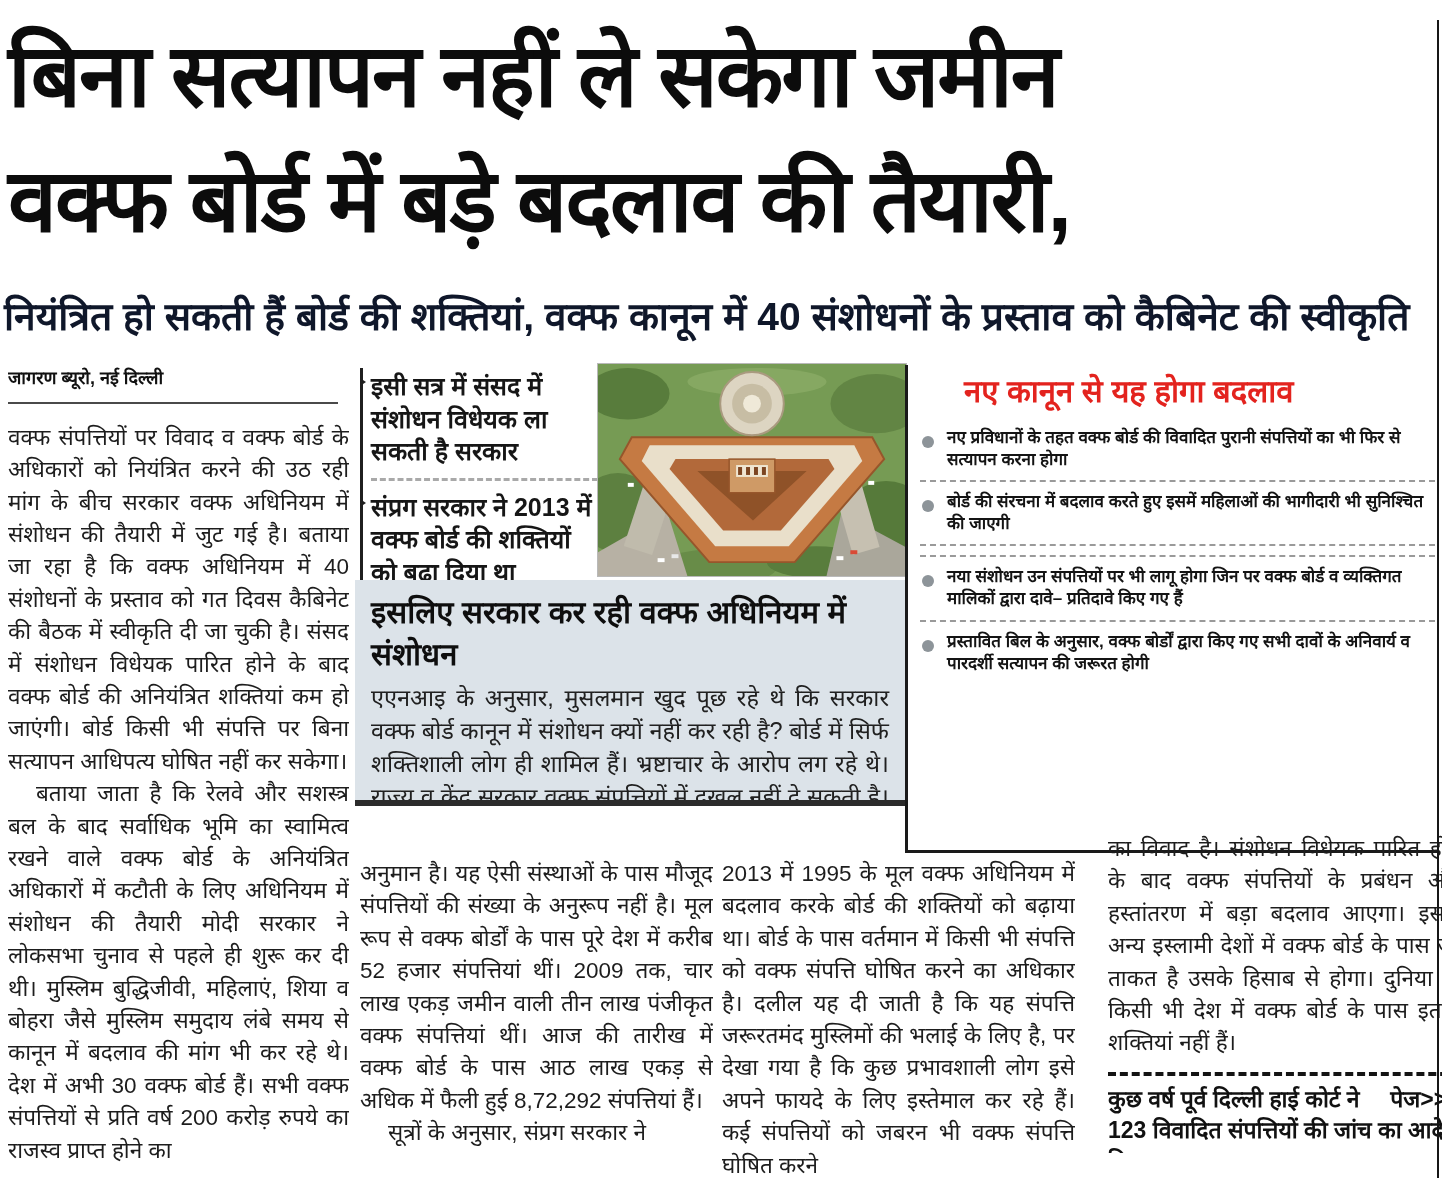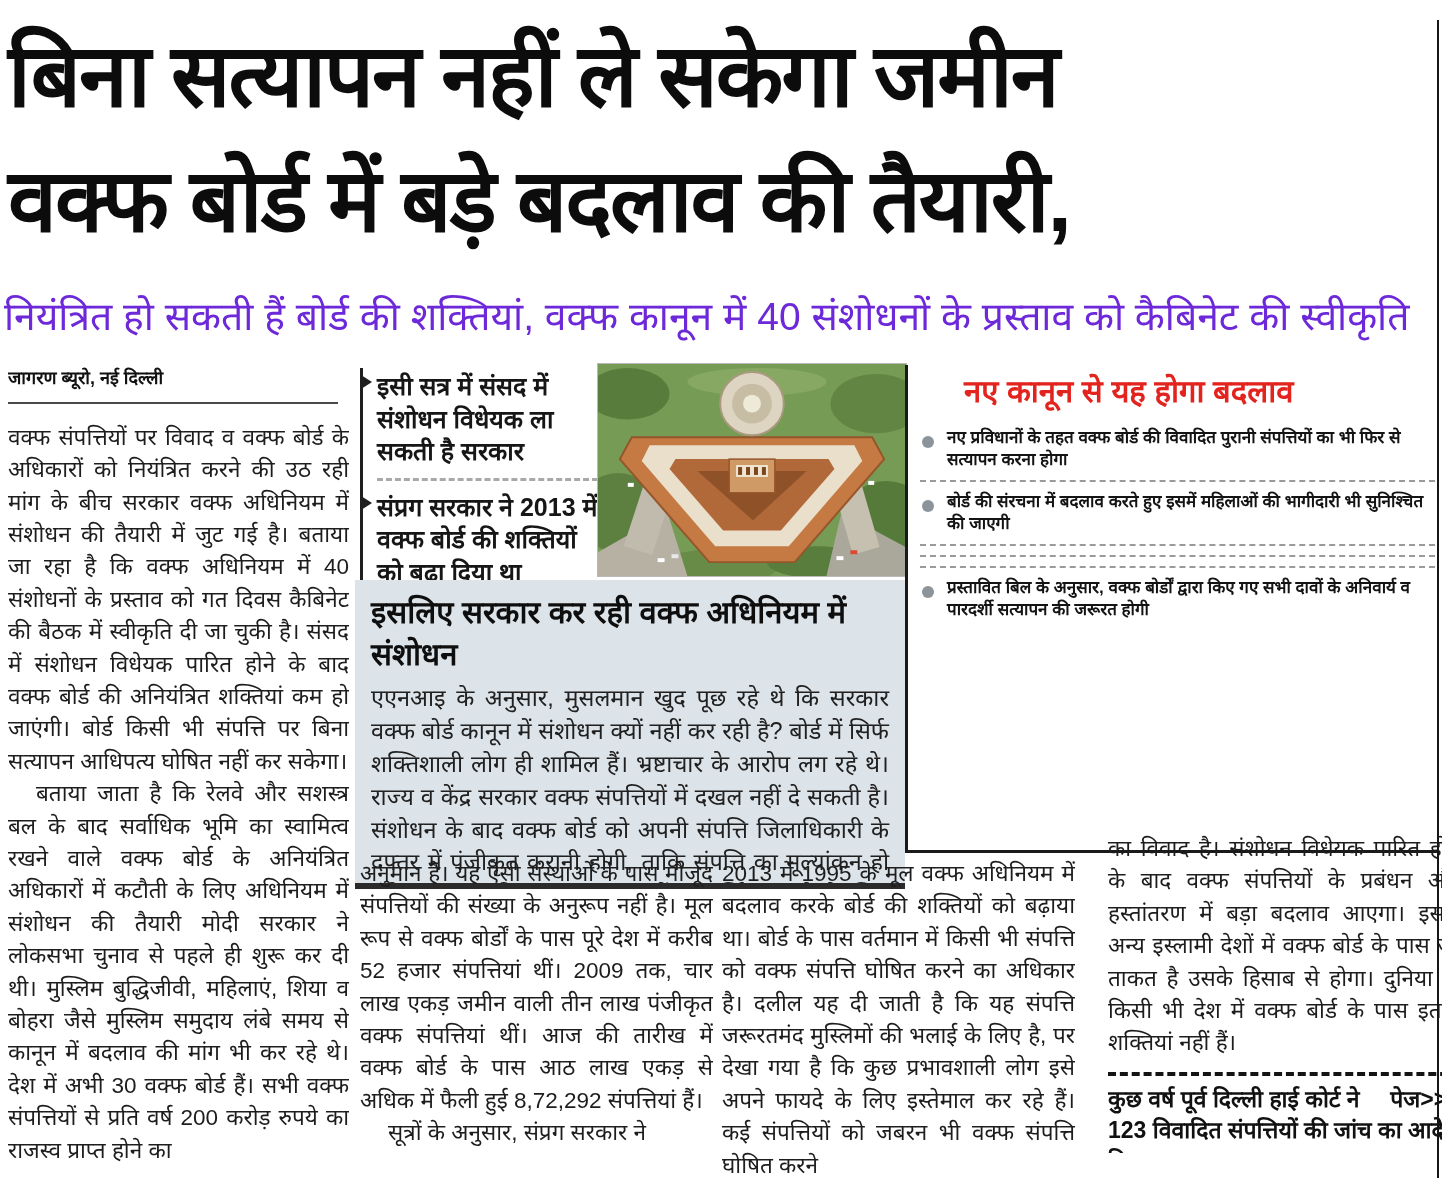--- a/index.html
+++ b/index.html
@@ -9,54 +9,54 @@
     background:#ffffff; color:#1a1a1a;
     font-family:"Liberation Sans","DejaVu Sans",sans-serif;
   }
   .headline {
     position:absolute; left:8px; top:14px; width:1420px;
     font-size:88px; line-height:1.42; font-weight:800;
     letter-spacing:-2px; color:#0c0c0c; white-space:nowrap;
   }
   .subheadline {
     position:absolute; left:4px; top:288px; width:1432px;
-    font-size:39px; font-weight:400; color:#6d28d9; white-space:nowrap;
+    font-size:39px; font-weight:700; color:#0f172a; white-space:nowrap;
   }
   .col {
     position:absolute; text-align:justify;
     font-size:22.5px; line-height:1.44; color:#1d1d1d; overflow:hidden;
   }
   .col1 { left:8px; top:366px; width:341px; height:812px; }
   .col2 { left:360px; top:858px; width:353px; height:320px; }
   .col3 { left:722px; top:858px; width:353px; height:320px; }
   .col4 { left:1084px; top:833px; width:352px; height:320px;margin-left:24px; }
   .byline { font-size:18px; font-weight:700; color:#111; text-align:left; }
   .byline-rule { border-bottom:2px solid #4a4a4a; width:330px; margin:10px 0 18px; }
   .para { margin:0; }
   .para-indent { text-indent:28px; }
 
   
   .top-bullets {
     position:absolute; left:360px; top:368px; width:238px; height:212px;
-    border-left:3px solid #1f1f1f; padding-left:14px; overflow:hidden;
+    border-left:3px solid #1f1f1f; padding-left:8px; overflow:hidden;
   }
   .top-bullet { position:relative; font-size:25px; font-weight:700; line-height:1.3; color:#161616; text-align:left; padding:2px 0 8px; }
   .tri {
     position:absolute; left:-16px; top:7px; width:0; height:0;
     border-left:11px solid #1f1f1f; border-top:7px solid transparent; border-bottom:7px solid transparent;
   }
   .top-sep { border-top:3px dashed #a9a9a9; margin:2px 0 8px; }
 
   
   .photo { position:absolute; left:597px; top:363px; width:310px; height:214px; border:1px solid #b9b9b9; background:#6f9551; }
   .photo svg { display:block; width:100%; height:100%; }
 
   
   .infobox {
-    position:absolute; left:355px; top:580px; width:550px; height:309px;
+    position:absolute; left:355px; top:580px; width:550px; height:226px;
     background:#dce3e9; border-bottom:6px solid #2b2b2b; padding:10px 16px 3px; overflow:hidden;
   }
   .infobox-title { font-size:31px; font-weight:800; color:#0e0e0e; margin-bottom:8px; text-align:left; }
   .infobox-body { font-size:23.5px; line-height:1.4; color:#202020; text-align:justify; }
 
   
   .panel {
     position:absolute; left:905px; top:365px; width:532px; height:488px;
     border-left:3px solid #1a1a1a; border-bottom:3px solid #1a1a1a;
     padding:0 2px 6px 12px; overflow:hidden;
@@ -163,20 +163,24 @@
         <div class="panel-sep"></div>
 
         <div class="panel-item">
           <span class="dot"></span>
           <span>बोर्ड की संरचना में बदलाव करते हुए इसमें महिलाओं की भागीदारी भी सुनिश्चित की जाएगी</span>
         </div>
         <div class="panel-sep"></div>
 
         <div class="panel-sep"></div>
 
+        <div class="panel-item">
+          <span class="dot"></span>
+          <span>नया संशोधन उन संपत्तियों पर भी लागू होगा जिन पर वक्फ बोर्ड व व्यक्तिगत मालिकों द्वारा दावे– प्रतिदावे किए गए हैं</span>
+        </div>
         <div class="panel-sep"></div>
 
         <div class="panel-item">
           <span class="dot"></span>
           <span>प्रस्तावित बिल के अनुसार, वक्फ बोर्डों द्वारा किए गए सभी दावों के अनिवार्य व पारदर्शी सत्यापन की जरूरत होगी</span>
         </div>
 
       </div>
   </div>
 

